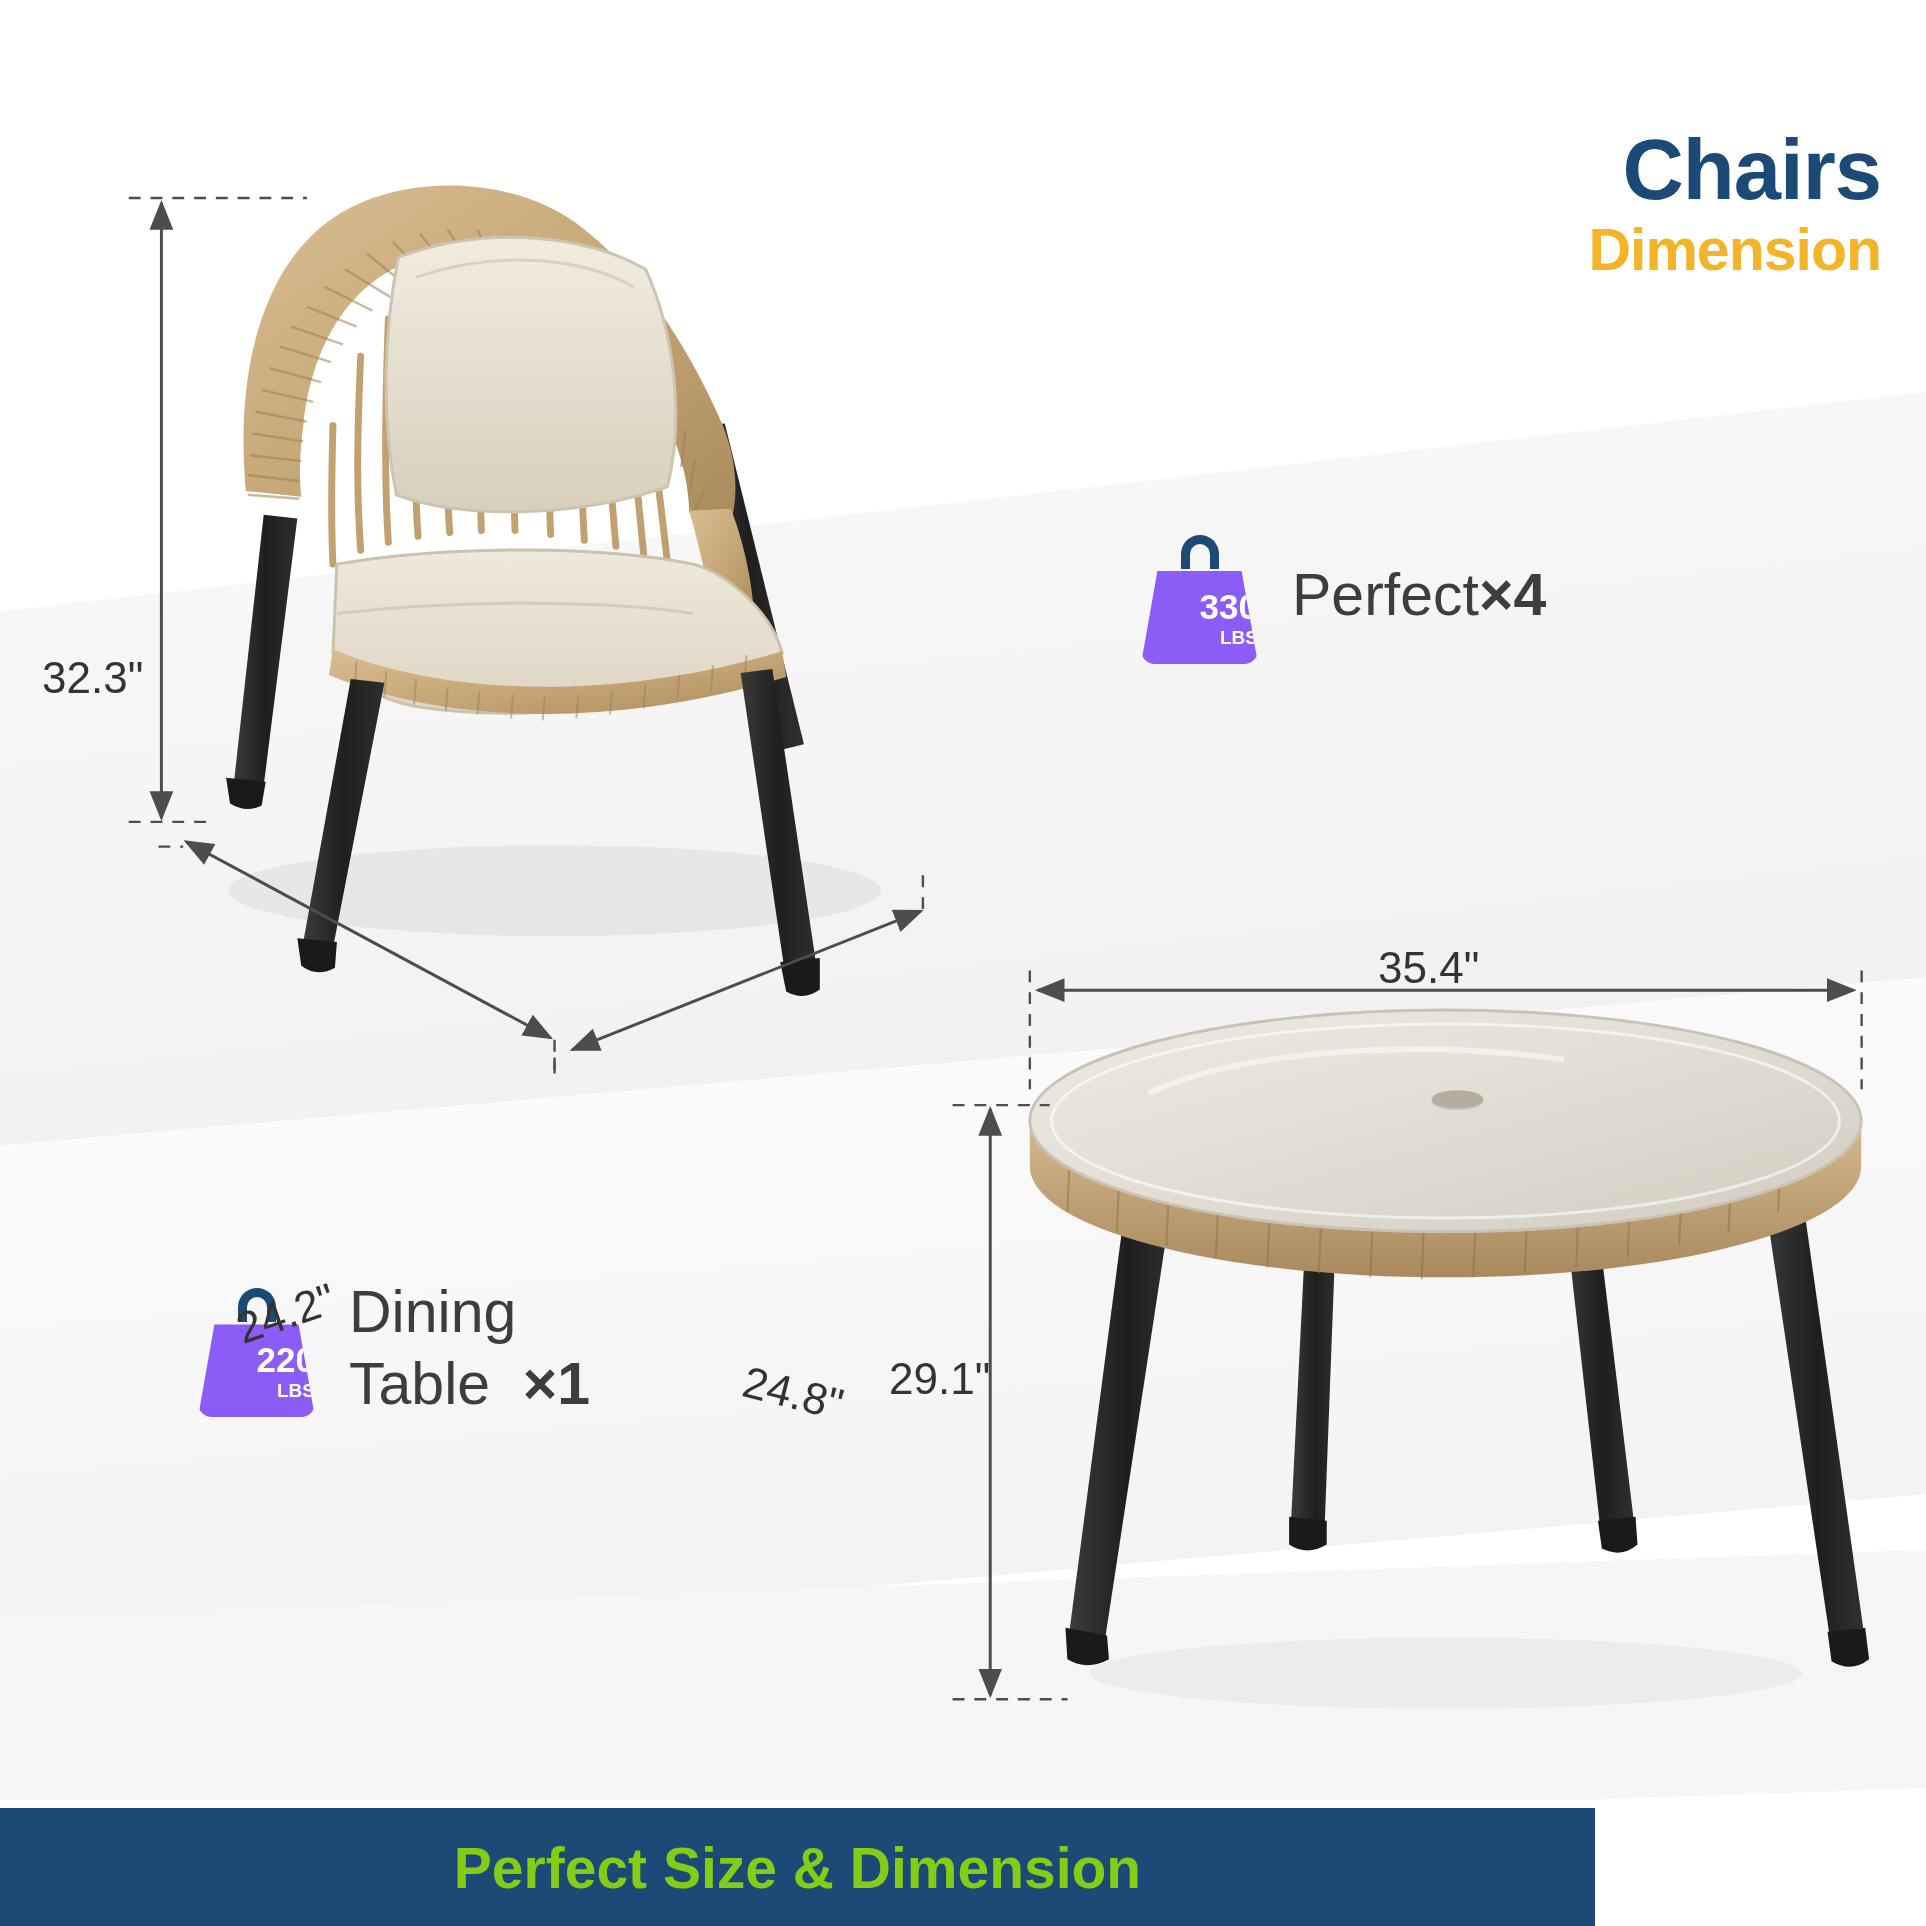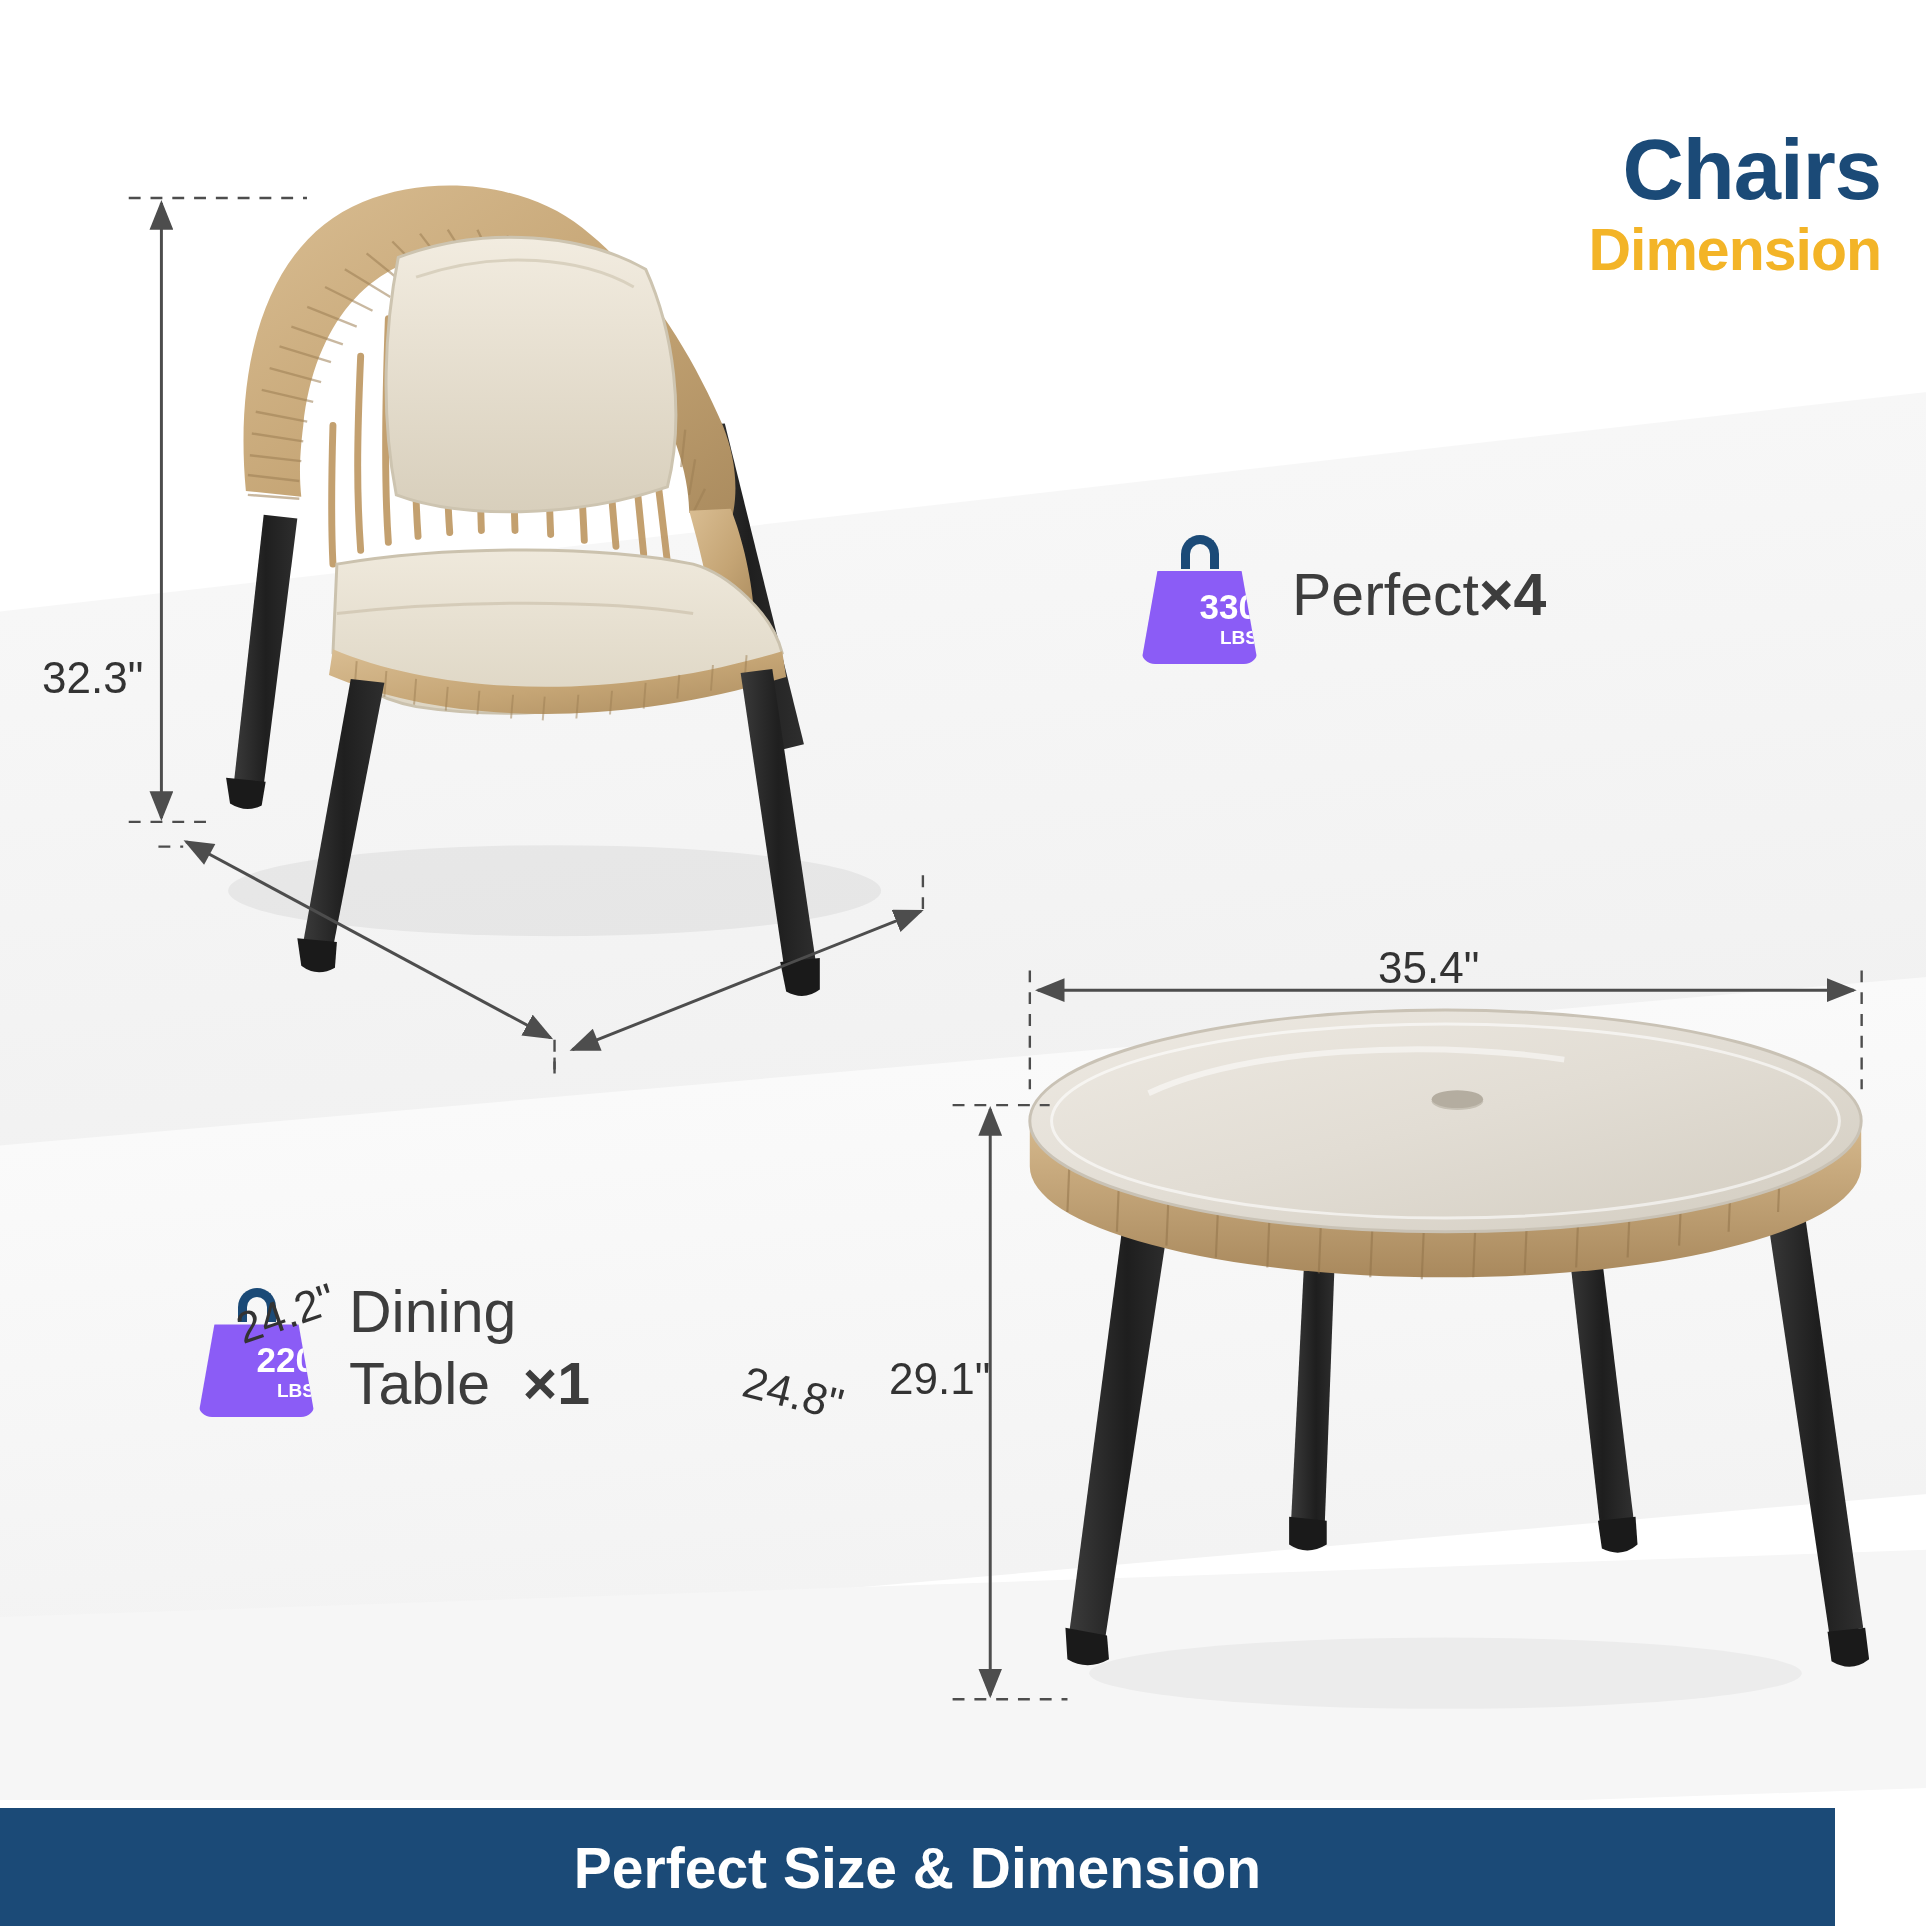--- a/index.html
+++ b/index.html
@@ -78,22 +78,22 @@
   
   .dim-label { position:absolute; color:#333333; font-size:44px; z-index:7; white-space:nowrap; }
   .dim-323 { left:42px;  top:653px; }
   .dim-242 { left:238px; top:1305px; transform:rotate(-19deg); transform-origin:left center; }
   .dim-248 { left:744px; top:1356px; transform:rotate(14deg); transform-origin:left center; }
   .dim-354 { left:1378px; top:943px; }
   .dim-291 { left:889px;  top:1354px; }
 
   
   .footer {
-    position:absolute; left:0; bottom:0; width:1835px; height:119px;
-    background:#1b4a77; color:#ffffff;
+    position:absolute; left:0; bottom:0; width:1595px; height:119px;
+    background:#1b4a77; color:#84cc16;
     display:flex; align-items:center; justify-content:center;
     font-size:57px; font-weight:bold; z-index:12;
   }
   .footer-accent {
     position:absolute; left:0; bottom:119px; width:1927px; height:8px;
     background:#ffffff; z-index:12;
   }
 
   svg.overlay { position:absolute; left:0; top:0; width:1927px; height:1927px; z-index:5; }
   svg.art { position:absolute; z-index:3; }

